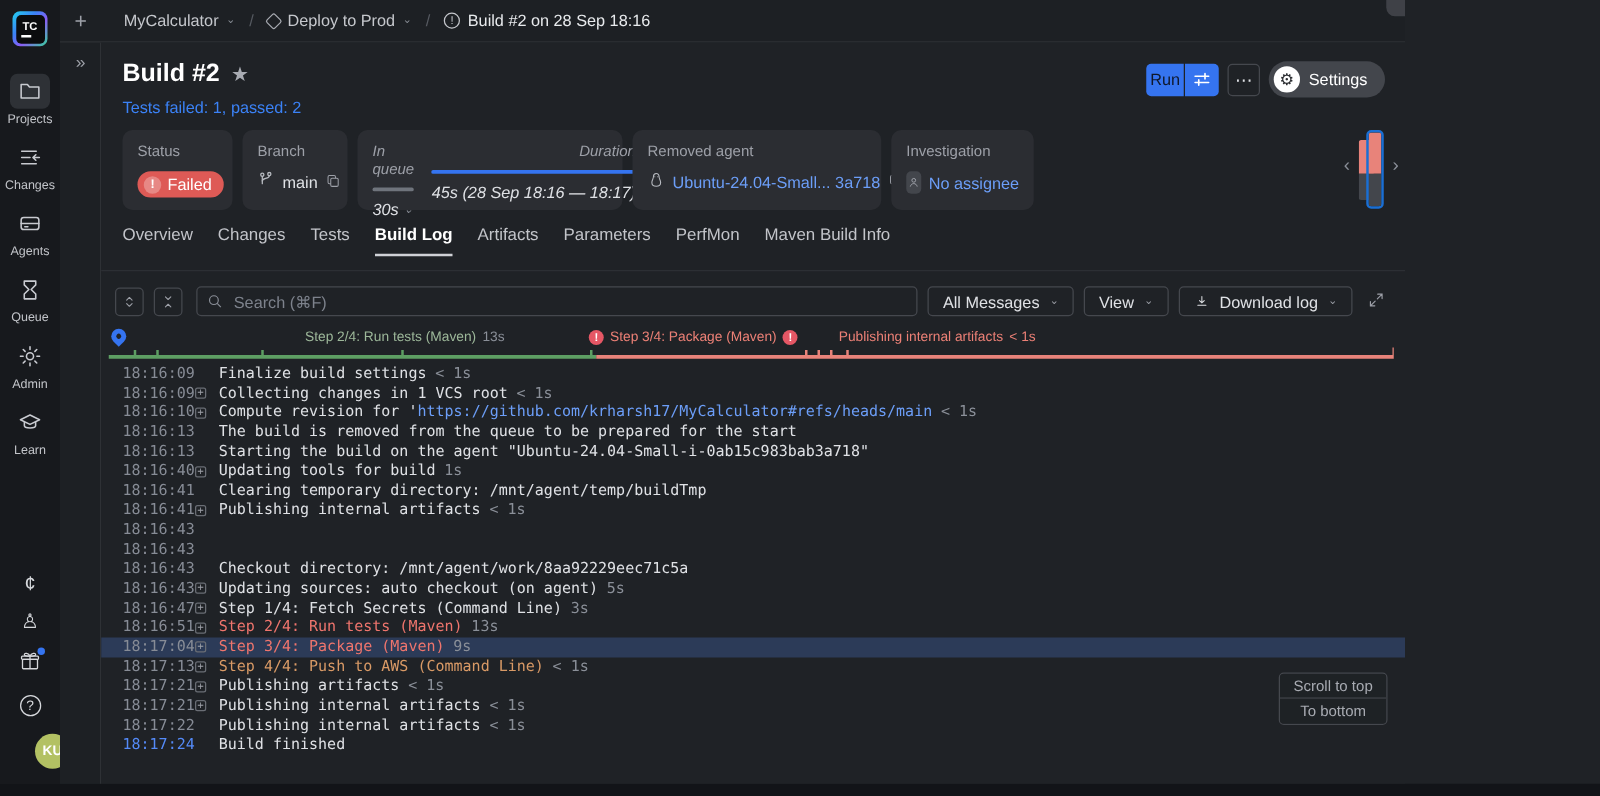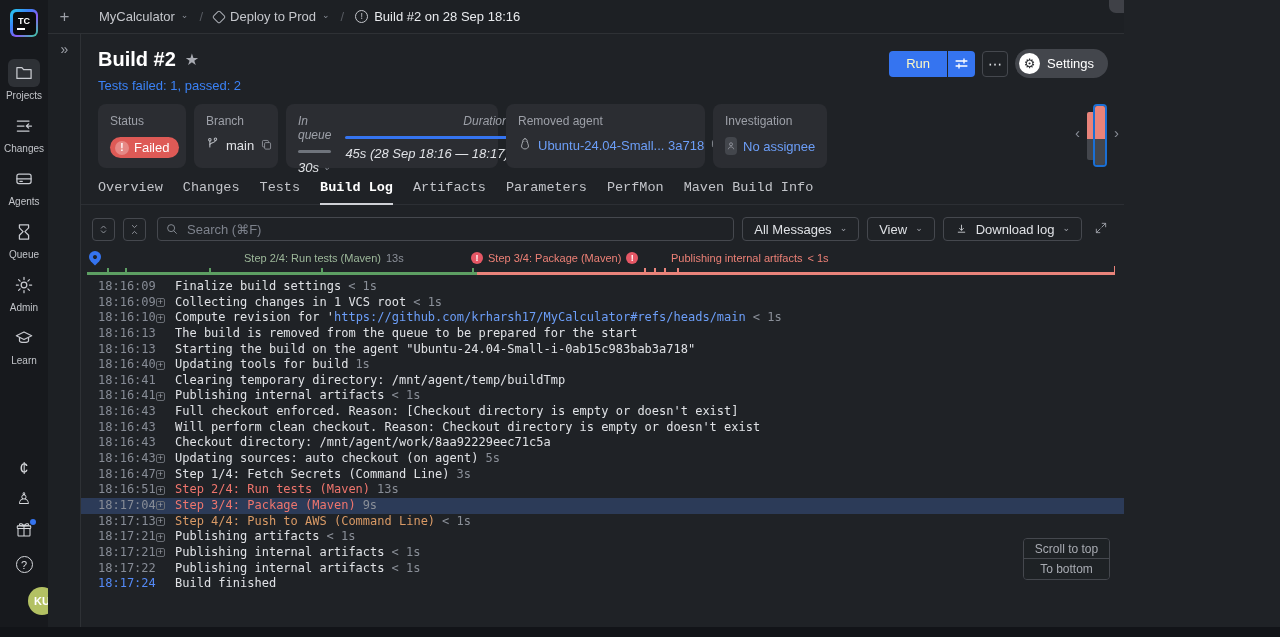--- a/index.html
+++ b/index.html
@@ -50,21 +50,21 @@
   .main { flex:1; position:relative; background:#1f2226; min-width:0; }
 
   
   .bh { padding:14px 0 0 17px; position:relative; }
   .title-row { display:flex; align-items:center; gap:9px; }
   .page-title { font-size:20px; font-weight:bold; color:#fff; }
   .star { color:#a8abb2; font-size:16px; cursor:pointer; }
   .tests-line { margin-top:7px; font-size:13px; color:#3b82f6; }
   .actions { position:absolute; top:15px; right:16px; display:flex; align-items:center; gap:7px; }
   .run-group { display:flex; gap:1px; }
-  .btn-run { background:#3574f0; color:#fef9c3; border:none; height:26px; padding:0 17px; font-size:13px;
+  .btn-run { background:#3574f0; color:#0f172a; border:none; height:26px; padding:0 3px; font-size:13px;
              border-radius:4px 0 0 4px; cursor:pointer; font-family:inherit; }
   .btn-run-params { background:#3574f0; border:none; width:27px; height:26px; border-radius:0 4px 4px 0; cursor:pointer;
                     display:flex; align-items:center; justify-content:center; }
   .btn-run-params svg { width:15px; height:15px; stroke:#fff; stroke-width:1.6; fill:none; stroke-linecap:round; }
   .btn-more { width:26px; height:26px; background:transparent; border:1px solid #45484e; border-radius:4px;
               color:#dfe1e5; font-size:14px; cursor:pointer; line-height:1; }
   .btn-settings { display:flex; align-items:center; gap:7px; background:#43464c; border:none; border-radius:15px;
                   height:29px; padding:0 14px 0 4px; color:#fff; font-size:13px; cursor:pointer; font-family:inherit; }
   .gear-circle { width:21px; height:21px; background:#fff; border-radius:50%; color:#2b2d31; font-size:13px;
                  display:flex; align-items:center; justify-content:center; }
@@ -96,21 +96,21 @@
   .h-chev { color:#8a8f98; font-size:15px; cursor:pointer; margin-bottom:26px; }
   .h-bars { display:flex; align-items:flex-end; }
   .h-bar { display:flex; flex-direction:column; border-radius:2px; overflow:hidden; cursor:pointer; }
   .h-bar.back { width:12px; height:48px; margin-bottom:7px; }
   .h-bar.front { width:14px; height:63px; margin-left:-6px; border:2px solid #1a6fd4; border-radius:4px; z-index:2; }
   .h-seg.red { background:#e8837a; } .h-seg.gray { background:#43464c; }
   .back .h-seg.red { height:27px; } .back .h-seg.gray { flex:1; }
   .front .h-seg.red { height:33px; } .front .h-seg.gray { flex:1; }
 
   
-  .tabs { display:flex; gap:20px; padding:12px 0 0 17px; border-bottom:1px solid #2c2f34;font-family:Liberation Mono, monospace; }
+  .tabs { display:flex; gap:20px; padding:12px 0 12px 17px; border-bottom:1px solid #2c2f34; }
   .tab { font-size:13.5px; color:#c2c4c9; padding-bottom:8px; cursor:pointer; border-bottom:2px solid transparent; margin-bottom:-1px; }
   .tab.active { color:#fff; font-weight:bold; border-bottom-color:#cfd1d6; }
 
   
   .toolbar { display:flex; align-items:center; padding:12px 16px 0 11px; gap:8px; }
   .tool-btn { width:23px; height:23px; border:1px solid #45484e; border-radius:4px; background:transparent;
               display:flex; align-items:center; justify-content:center; cursor:pointer; flex:none; }
   .tool-btn svg { width:13px; height:13px; stroke:#9da0a8; fill:none; stroke-width:1.6; stroke-linecap:round; stroke-linejoin:round; }
   .search-wrap { flex:1; position:relative; margin-left:3px; }
   .search-wrap svg { position:absolute; left:8px; top:5px; width:14px; height:14px; stroke:#8a8f98; fill:none; stroke-width:1.6; }
@@ -480,22 +480,22 @@
 
         <div class="log" id="log">
             <div class="log-row"><span class="log-time">18:16:09</span><span class="log-gutter"></span><span class="log-msg">Finalize build settings</span><span class="log-dur">&lt; 1s</span></div>
             <div class="log-row"><span class="log-time">18:16:09</span><span class="log-gutter"><span class="plus-box">+</span></span><span class="log-msg">Collecting changes in 1 VCS root</span><span class="log-dur">&lt; 1s</span></div>
             <div class="log-row"><span class="log-time">18:16:10</span><span class="log-gutter"><span class="plus-box">+</span></span><span class="log-msg">Compute revision for '<a class="log-link">https://github.com/krharsh17/MyCalculator#refs/heads/main</a></span><span class="log-dur">&lt; 1s</span></div>
             <div class="log-row"><span class="log-time">18:16:13</span><span class="log-gutter"></span><span class="log-msg">The build is removed from the queue to be prepared for the start</span></div>
             <div class="log-row"><span class="log-time">18:16:13</span><span class="log-gutter"></span><span class="log-msg">Starting the build on the agent "Ubuntu-24.04-Small-i-0ab15c983bab3a718"</span></div>
             <div class="log-row"><span class="log-time">18:16:40</span><span class="log-gutter"><span class="plus-box">+</span></span><span class="log-msg">Updating tools for build</span><span class="log-dur">1s</span></div>
             <div class="log-row"><span class="log-time">18:16:41</span><span class="log-gutter"></span><span class="log-msg">Clearing temporary directory: /mnt/agent/temp/buildTmp</span></div>
             <div class="log-row"><span class="log-time">18:16:41</span><span class="log-gutter"><span class="plus-box">+</span></span><span class="log-msg">Publishing internal artifacts</span><span class="log-dur">&lt; 1s</span></div>
-            <div class="log-row"><span class="log-time">18:16:43</span><span class="log-gutter"></span><span class="log-msg">Full checkout enforced. Reason: [Checkout directory is empty or doesn't exist]</span></div>
-            <div class="log-row"><span class="log-time">18:16:43</span><span class="log-gutter"></span><span class="log-msg">Will perform clean checkout. Reason: Checkout directory is empty or doesn't exist</span></div>
+            <div class="log-row"><span class="log-time">18:16:43</span><span class="log-gutter"></span></div>
+            <div class="log-row"><span class="log-time">18:16:43</span><span class="log-gutter"></span></div>
             <div class="log-row"><span class="log-time">18:16:43</span><span class="log-gutter"></span><span class="log-msg">Checkout directory: /mnt/agent/work/8aa92229eec71c5a</span></div>
             <div class="log-row"><span class="log-time">18:16:43</span><span class="log-gutter"><span class="plus-box">+</span></span><span class="log-msg">Updating sources: auto checkout (on agent)</span><span class="log-dur">5s</span></div>
             <div class="log-row"><span class="log-time">18:16:47</span><span class="log-gutter"><span class="plus-box">+</span></span><span class="log-msg">Step 1/4: Fetch Secrets (Command Line)</span><span class="log-dur">3s</span></div>
             <div class="log-row"><span class="log-time">18:16:51</span><span class="log-gutter"><span class="plus-box">+</span></span><span class="log-msg c-red">Step 2/4: Run tests (Maven)</span><span class="log-dur">13s</span></div>
             <div class="log-row selected"><span class="log-time">18:17:04</span><span class="log-gutter"><span class="plus-box">+</span></span><span class="log-msg c-red">Step 3/4: Package (Maven)</span><span class="log-dur">9s</span></div>
             <div class="log-row"><span class="log-time">18:17:13</span><span class="log-gutter"><span class="plus-box">+</span></span><span class="log-msg c-orange">Step 4/4: Push to AWS (Command Line)</span><span class="log-dur">&lt; 1s</span></div>
             <div class="log-row"><span class="log-time">18:17:21</span><span class="log-gutter"><span class="plus-box">+</span></span><span class="log-msg">Publishing artifacts</span><span class="log-dur">&lt; 1s</span></div>
             <div class="log-row"><span class="log-time">18:17:21</span><span class="log-gutter"><span class="plus-box">+</span></span><span class="log-msg">Publishing internal artifacts</span><span class="log-dur">&lt; 1s</span></div>
             <div class="log-row"><span class="log-time">18:17:22</span><span class="log-gutter"></span><span class="log-msg">Publishing internal artifacts</span><span class="log-dur">&lt; 1s</span></div>
             <div class="log-row"><span class="log-time time-blue">18:17:24</span><span class="log-gutter"></span><span class="log-msg">Build finished</span></div>

